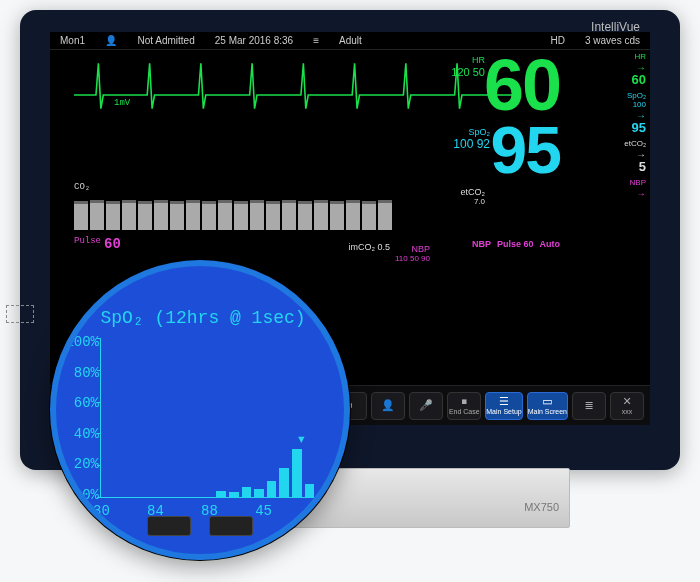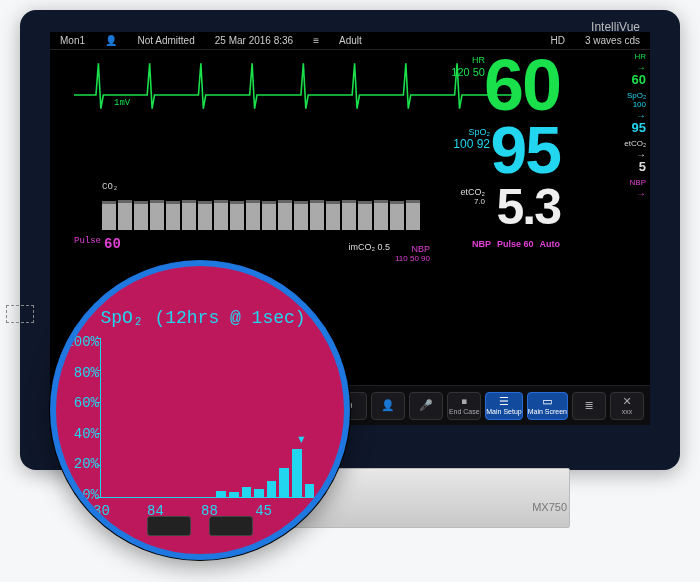--- a/index.html
+++ b/index.html
@@ -45,21 +45,21 @@
   }
   .topbar span { white-space: nowrap; }
   .topbar .stretch { margin-left: auto; }
   .main-area {
     position: relative;
     height: calc(100% - 58px);
   }
   .row { position: absolute; left: 24px; right: 88px; font-family: Liberation Mono, monospace; }
   .row-ecg { top: 2px; height: 68px; }
   .row-pleth { top: 78px; height: 48px; }
-  .row-co2 { top: 132px; height: 48px; margin-left: 28px; }
+  .row-co2 { top: 132px; height: 48px; }
   .row-pulse { top: 186px; height: 28px; }
   .row-code { top: 220px; height: 42px; }
   .wave-label {
     font-size: 9px;
     position: absolute;
     top: 0; left: 0;
   }
   .sidepanel {
     position: absolute;
     right: 4px; top: 2px;
@@ -125,34 +125,34 @@
   .flex-spacer { flex: 1; }
   .hw-stand {
     position: absolute;
     left: 190px; top: 468px;
     width: 380px; height: 60px;
     background: linear-gradient(#e8e8e8,#c8c8c8);
     border: 1px solid #bbb;
     border-radius: 2px;
   }
   .hw-stand .model {
-    position:absolute; right:2px; bottom:14px; color:#777; font-size:11px;text-align:center;
+    position:absolute; right:10px; bottom:14px; color:#777; font-size:11px;text-align:center;
   }
   
   svg.wave { position:absolute; left:0; top:0; width:100%; height:100%; }
   .co2-bars { position:absolute; left:0; bottom:0; width:100%; height:36px; display:flex; align-items:flex-end; gap:2px;}
   .co2-bars div { width:14px; background:#aaa; border-top:3px solid #666;}
   
   .zoom-outer {
     position: absolute;
     left: 50px; top: 260px;
     width: 300px; height: 300px;
     border-radius: 50%;
     border: 6px solid #1f77e0;
-    background: #be185d;
+    background: #1d4ed8;
     box-shadow: 0 0 0 1px #000, 0 6px 24px rgba(0,0,0,.4);
     overflow: hidden;
     z-index: 10;
   }
   .zoom-inner {
     position: absolute; inset: 0;
     padding: 34px 22px 30px 28px;
     color: #23d6f0;
     font-family: "Courier New", monospace;
   }
@@ -267,21 +267,20 @@
             <div style="height:80%"></div>
             <div style="height:82%"></div>
           <div style="height:80%"></div>
             <div style="height:82%"></div>
         </div>
       </div>
       <div class="smalllbl-etco2">
         <div>etCO₂</div>
         <div style="font-size:8px;">7.0</div>
       </div>
-      <div class="bignum etco2">5.3</div>
 
       <div class="row row-pulse">
         <span class="wave-label" style="color:#e040d4">Pulse</span>
         <span style="position:absolute;left:30px;top:0;color:#e040d4;font-size:14px;font-weight:bold">60</span>
       </div>
 
       <div class="smalllbl-imco2">
         <span>imCO₂</span>
         <span>0.5</span>
       </div>

